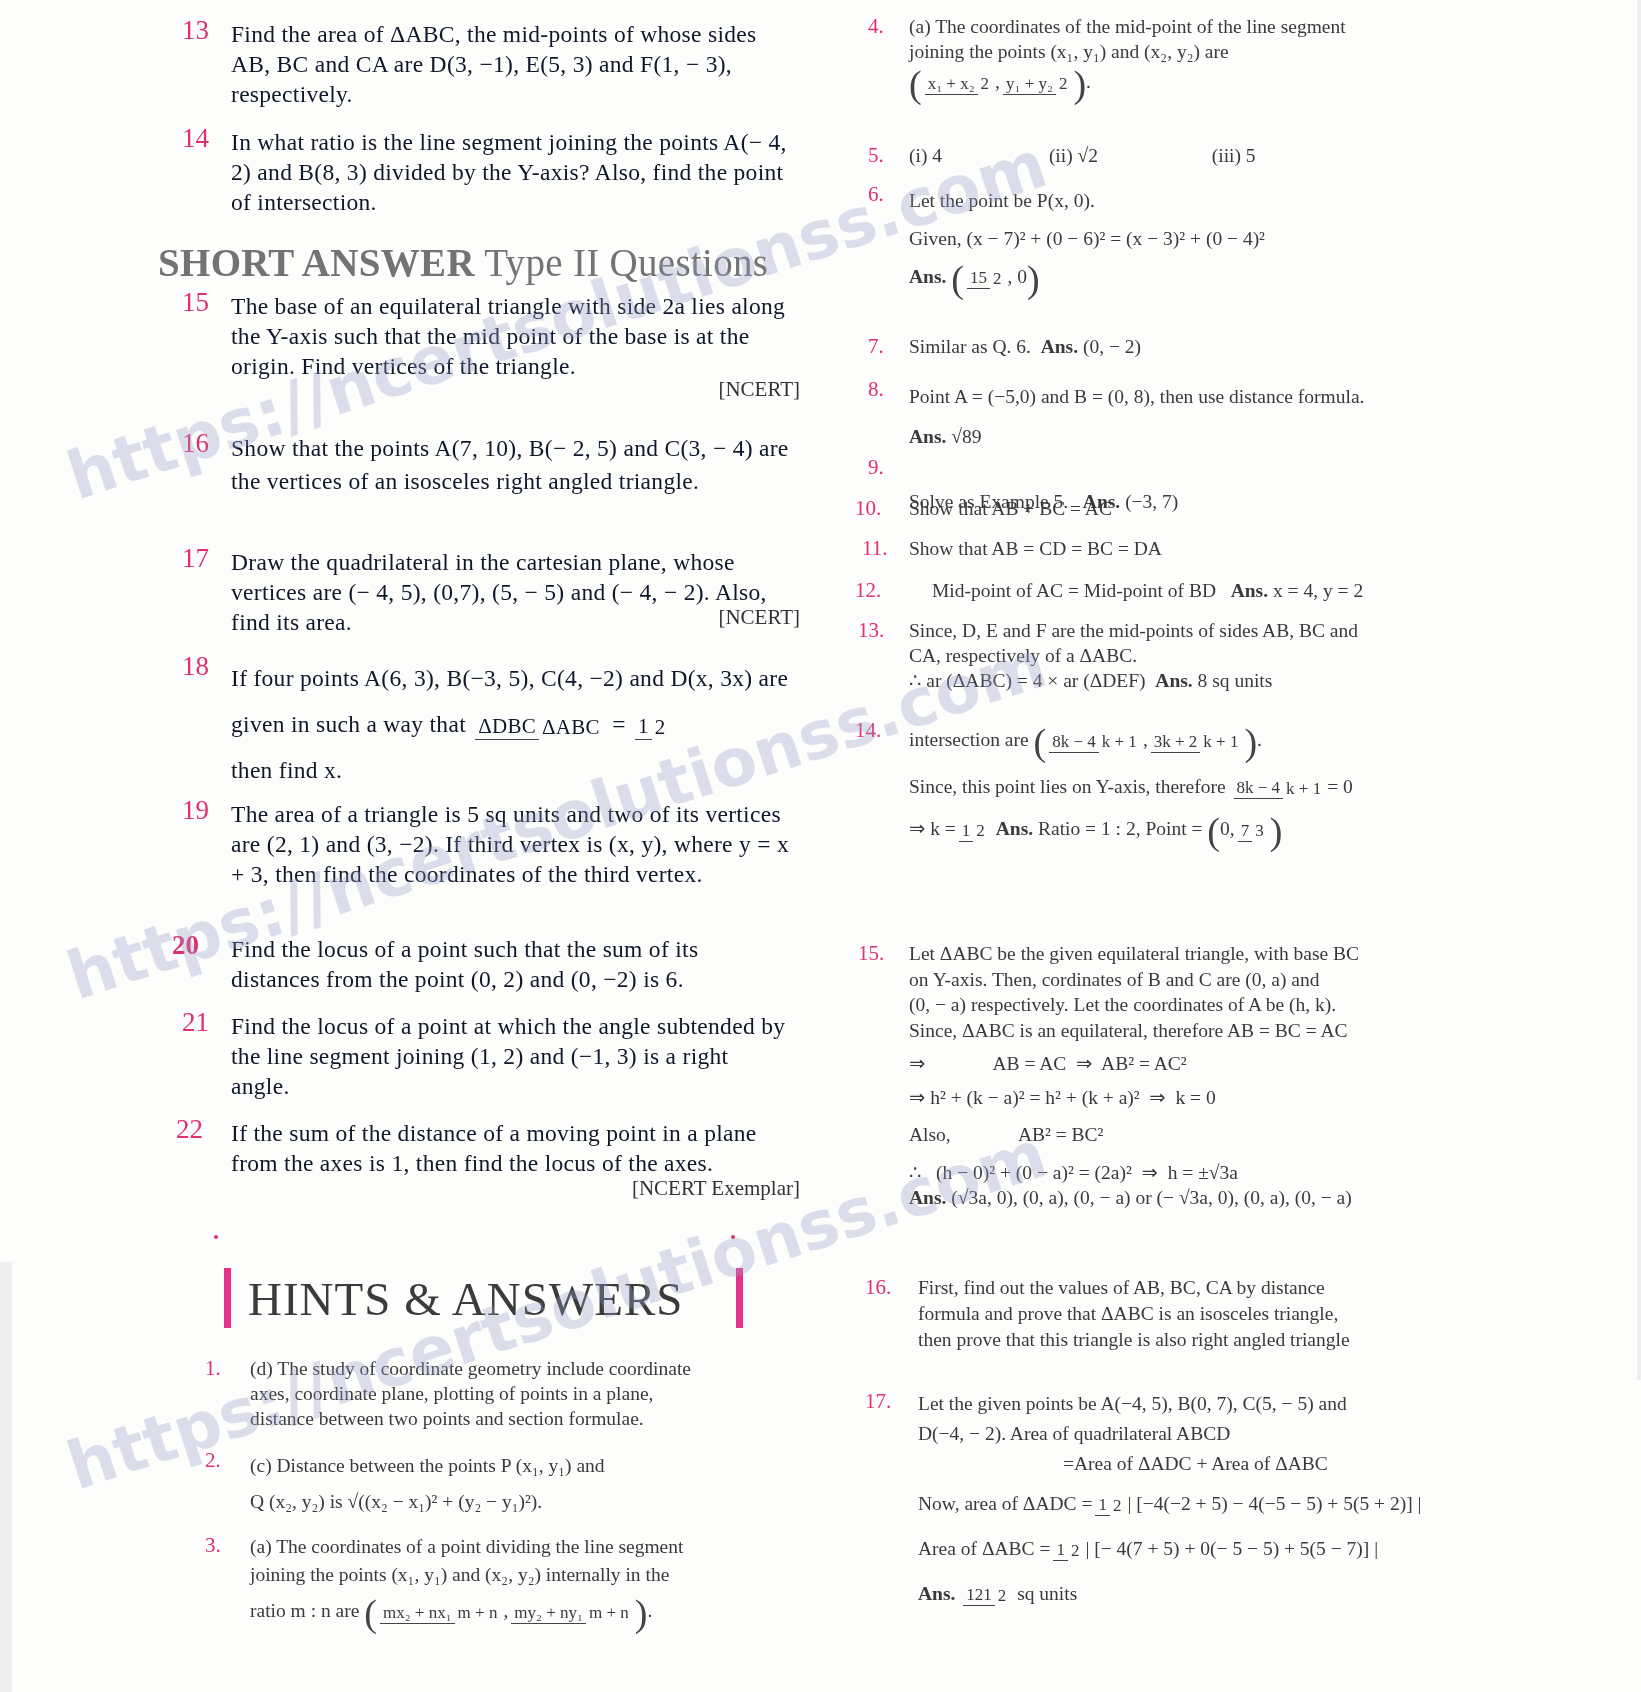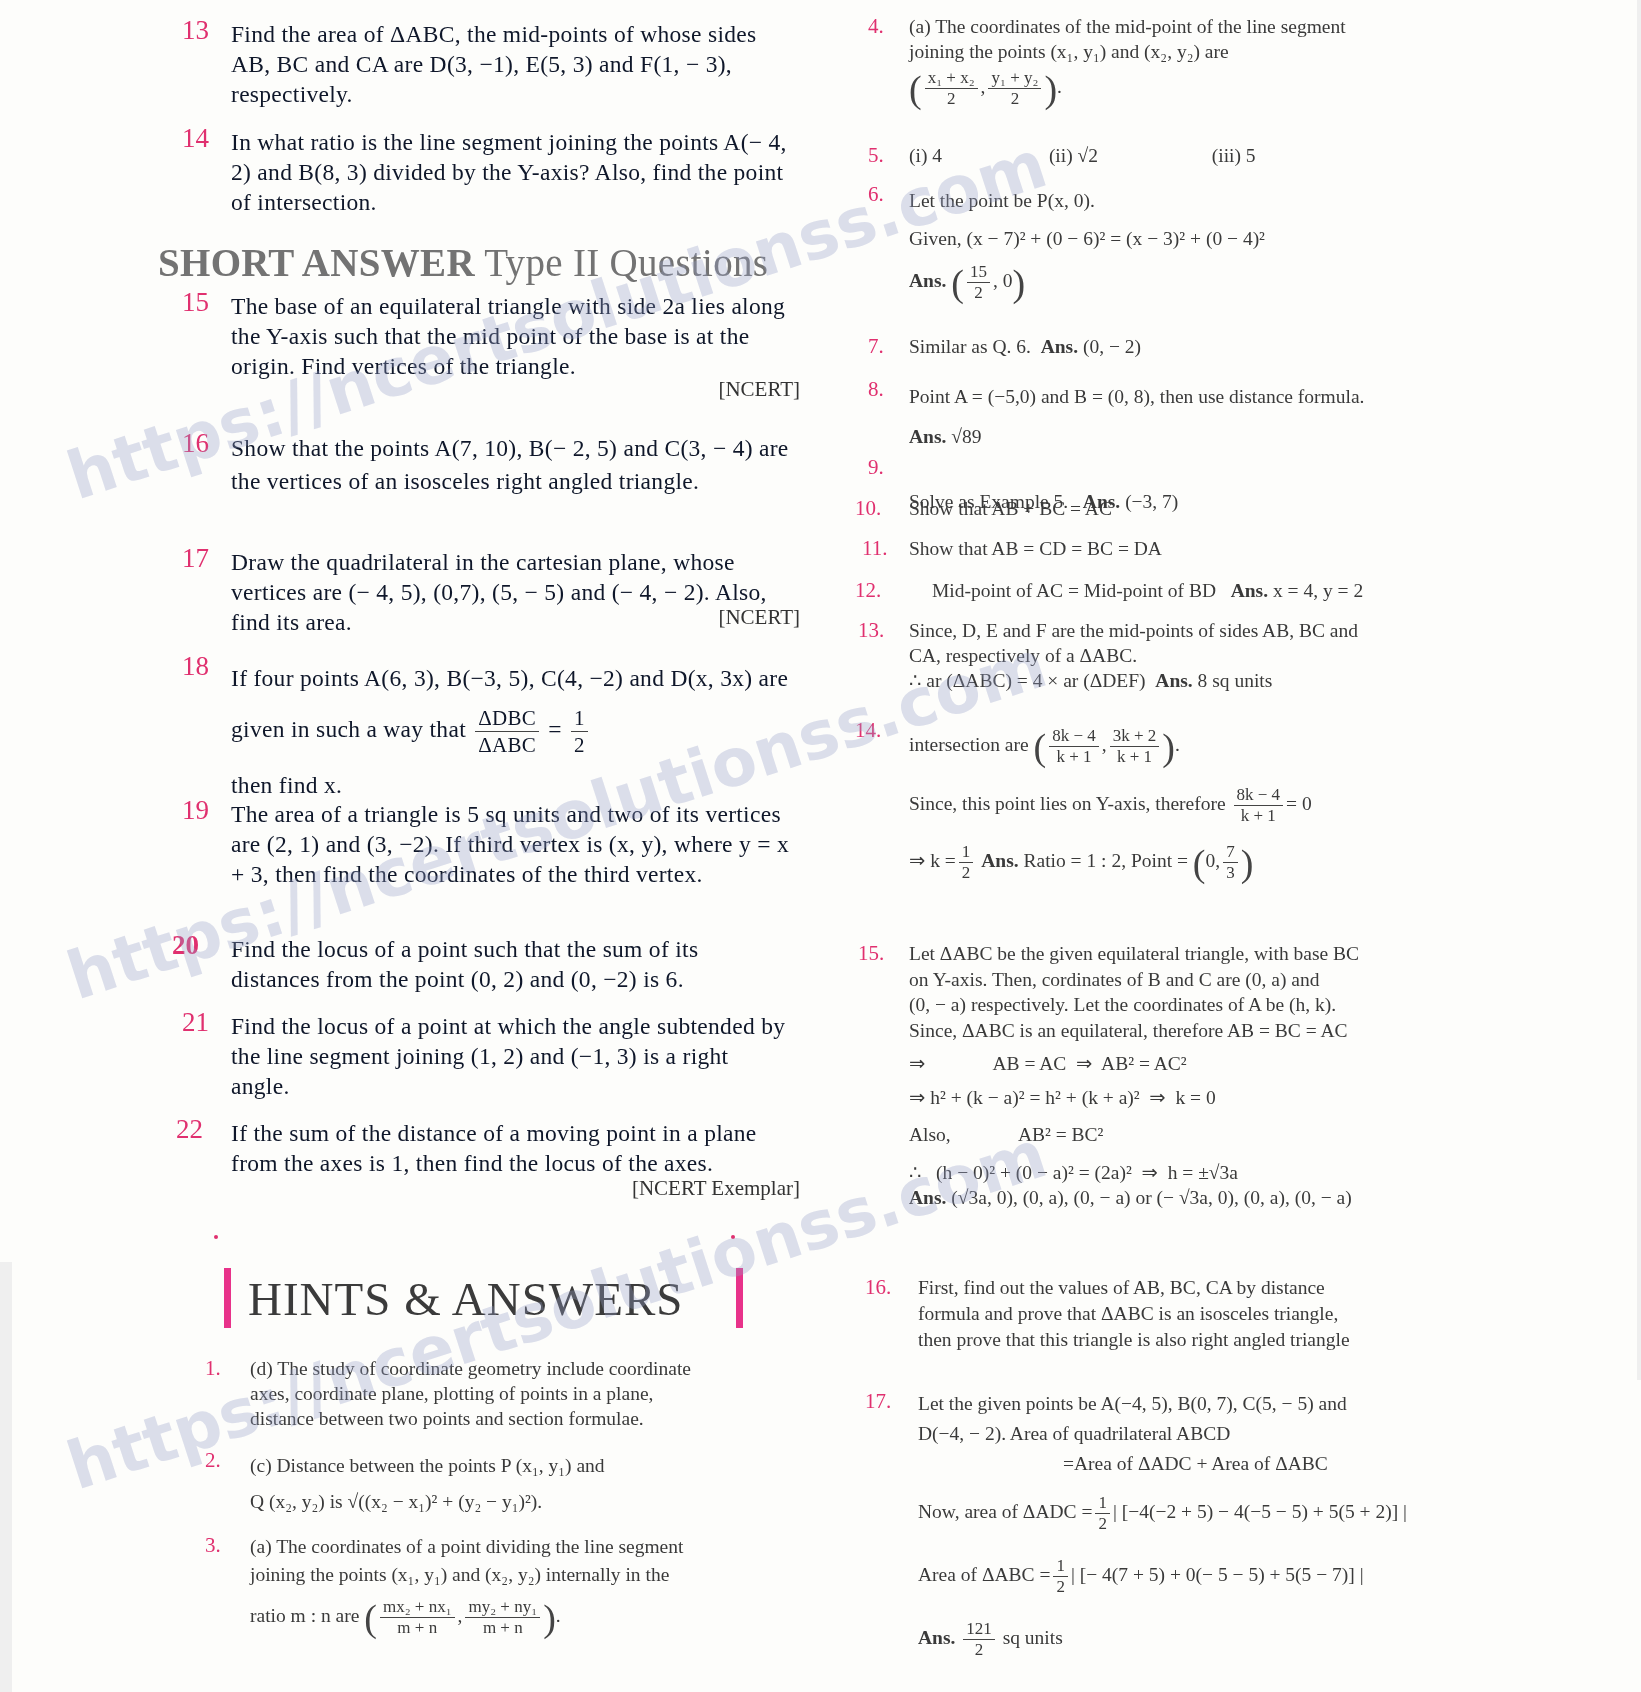--- a/index.html
+++ b/index.html
@@ -16,21 +16,21 @@
   .tag{position:absolute;right:0;font-family:"Liberation Serif",serif;font-size:21px;color:#333;}
   .sec-title{position:absolute;left:8px;top:240px;font-family:"Liberation Serif",serif;font-size:39px;color:#737373;letter-spacing:.3px;}
   .sec-title .light{font-weight:normal;}
   .sec-title b{font-weight:bold;}
   .hints-wrap{position:absolute;left:224px;top:1268px;height:60px;}
   .hbar{position:absolute;top:0;width:7px;height:60px;background:#e8328a;}
   .hints-title{position:absolute;left:24px;top:4px;white-space:nowrap;font-family:"Liberation Serif",serif;font-size:47px;color:#3b3b3b;letter-spacing:1px;}
   .a{position:absolute;}
   .anum{position:absolute;left:0;top:0;font-family:"Liberation Serif",serif;font-size:21px;color:#e0306f;width:40px;}
   .atext{position:absolute;left:45px;top:0;font-family:"Liberation Serif",serif;font-size:19.5px;line-height:25px;color:#3a3a3a;}
-  .frac{display:inline-flex;flex-direction:column;align-items:center;vertical-align:middle;margin:4px 3px;font-size:17px;line-height:20px;}
+  .frac{display:inline-flex;flex-direction:row;align-items:center;vertical-align:middle;margin:4px 3px;font-size:17px;line-height:20px;}
   .frac .n{border-bottom:1px solid #444;padding:0 3px;}
   .frac .d{padding:0 3px;}
   .paren{font-size:38px;line-height:40px;vertical-align:middle;font-weight:lighter;color:#444;}
   .dot{position:absolute;width:4px;height:4px;background:#e0306f;border-radius:2px;}
   .wm{position:absolute;font-family:"DejaVu Sans",sans-serif;font-weight:bold;color:rgba(150,160,200,.32);white-space:nowrap;transform-origin:left center;}
   .ans{font-weight:bold;}
 </style>
 </head>
 <body>
 

